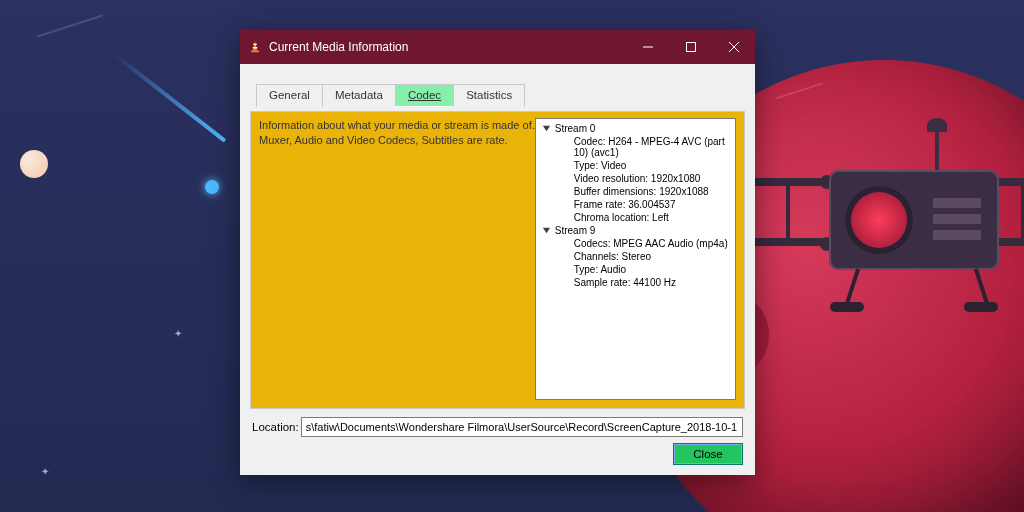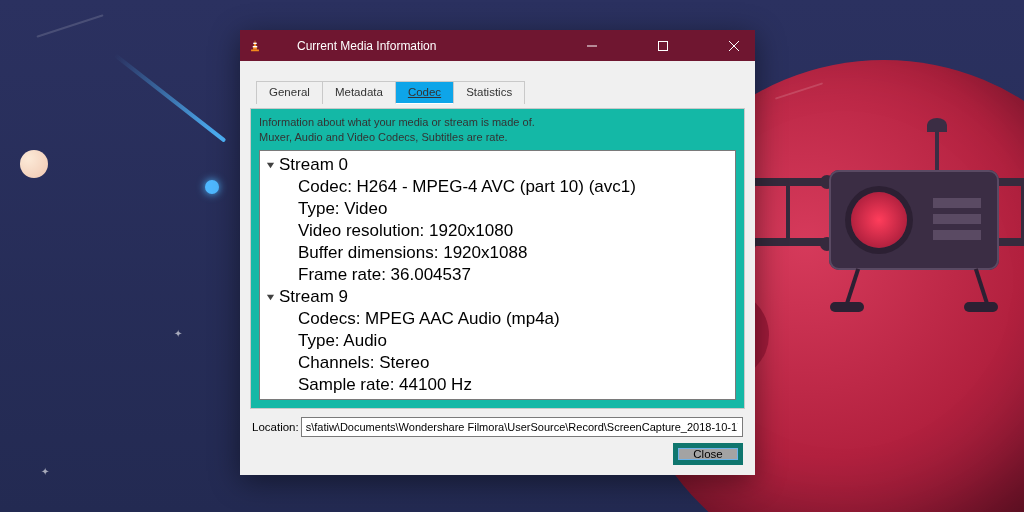--- a/index.html
+++ b/index.html
@@ -61,53 +61,53 @@
   .rotor i.a{ left:-5px; top:-3px;} .rotor i.b{ right:-5px; top:-3px;}
   .rotor i.c{ left:-5px; bottom:-3px;} .rotor i.d{ right:-5px; bottom:-3px;}
 
   
   .window{
     position:absolute; left:240px; top:30px; width:515px; height:445px;
     background:#fff; box-shadow:0 6px 28px rgba(0,0,0,0.45);
     display:flex; flex-direction:column;
   }
   .titlebar{
-    height:34px; background:#6f1630; color:#fff; display:flex; align-items:center; padding:0 0 0 8px;gap:28px;
+    height:34px; background:#6f1630; color:#fff; display:flex; align-items:center; padding:0 0 0 8px;
   }
   .vlc-cone{ width:14px; height:14px; margin-right:7px; }
   .titlebar-title{ flex:1; font-size:12px; }
   .win-btn{ width:43px; height:30px; display:flex; align-items:center; justify-content:center; color:#fff;}
   .win-btn svg{ width:10px; height:10px; stroke:#fff; stroke-width:1; fill:none;}
   .client{ flex:1; background:#f0f0f0; display:flex; flex-direction:column; padding:8px 10px 10px 10px;}
   .tabs{ display:flex; gap:0; margin-bottom:-1px; padding-left:6px;}
   .tab{
     padding:4px 12px 5px; font-size:11.5px; color:#333; border:1px solid #c9c9c9; border-bottom:none;
     background:#f0f0f0; position:relative; top:12px; margin-right:-1px;
   }
-  .tab.active{ background:#0ea5e9; border-bottom:1px solid #fff; z-index:2;text-decoration:underline;}
+  .tab.active{ background:#86efac; border-bottom:1px solid #fff; z-index:2;text-decoration:underline;}
   .panel{
-    flex:1; background:#14b8a6; border:1px solid #c9c9c9; padding:6px 8px 8px; display:flex; flex-direction:column;margin-top:17px;
+    flex:1; background:#eab308; border:1px solid #c9c9c9; padding:6px 8px 8px; display:flex; flex-direction:row;margin-top:17px;
   }
   .desc{ font-size:11px; color:#333; line-height:1.35; margin-bottom:5px;}
   .tree{
     flex:1; border:1px solid #7a7a7a; background:#fff; overflow:auto; padding:3px 6px;
-    font-size:17px; color:#000;
+    font-size:10px; color:#000;
   }
   .stream-hdr{ display:flex; align-items:center; gap:4px; padding:1px 0;}
   .chev{ width:9px; height:9px; }
   .prop{ padding:1px 0 1px 32px; }
   .bottom{ display:flex; align-items:center; gap:2px; padding:8px 2px 0;}
   .loc-label{ font-size:11.5px; color:#000;}
   .loc-input{
     flex:1; height:20px; font-size:11px; padding:0 4px; border:1px solid #7a7a7a; background:#fff;
     font-family: inherit;
   }
   .btn-row{ display:flex; justify-content:flex-end; padding:6px 2px 0;}
   .btn{
-    min-width:70px; height:22px; font-size:11.5px; background:#a3a3a3; border:5px solid #0f766e;
+    min-width:70px; height:22px; font-size:11.5px; background:#22c55e; border:1px solid #0f766e;
     box-shadow: inset 0 0 0 1px #6fb2e8; color:#000; cursor:default;
   }
 </style>
 </head>
 <body>
 
 <div class="bg">
   <div class="planet"></div>
   <div class="moon-small"></div>
   <div class="moon"></div>
@@ -187,30 +187,31 @@
           <svg class="chev" viewBox="0 0 10 10">
               <polygon points="1,2 9,2 5,8" fill="#404040"></polygon>
             </svg>
           <span>Stream 0</span>
         </div>
         <div class="prop">Codec: H264 - MPEG-4 AVC (part 10) (avc1)</div>
         <div class="prop">Type: Video</div>
         <div class="prop">Video resolution: 1920x1080</div>
         <div class="prop">Buffer dimensions: 1920x1088</div>
         <div class="prop">Frame rate: 36.004537</div>
+        <div class="prop">Chroma location: Left</div>
 
         <div class="stream-hdr">
           <svg class="chev" viewBox="0 0 10 10">
               <polygon points="1,2 9,2 5,8" fill="#404040"></polygon>
             </svg>
           <span>Stream 9</span>
         </div>
         <div class="prop">Codecs: MPEG AAC Audio (mp4a)</div>
+        <div class="prop">Channels: Stereo</div>
         <div class="prop">Type: Audio</div>
-        <div class="prop">Channels: Stereo</div>
         <div class="prop">Sample rate: 44100 Hz</div>
       </div>
     </div>
 
     <div class="bottom">
       <span class="loc-label">Location:</span>
       <input class="loc-input" type="text" readonly="" value="s\fatiw\Documents\Wondershare Filmora\UserSource\Record\ScreenCapture_2018-10-17 01.02.40.mp4" style="">
     </div>
 
     <div class="btn-row">

